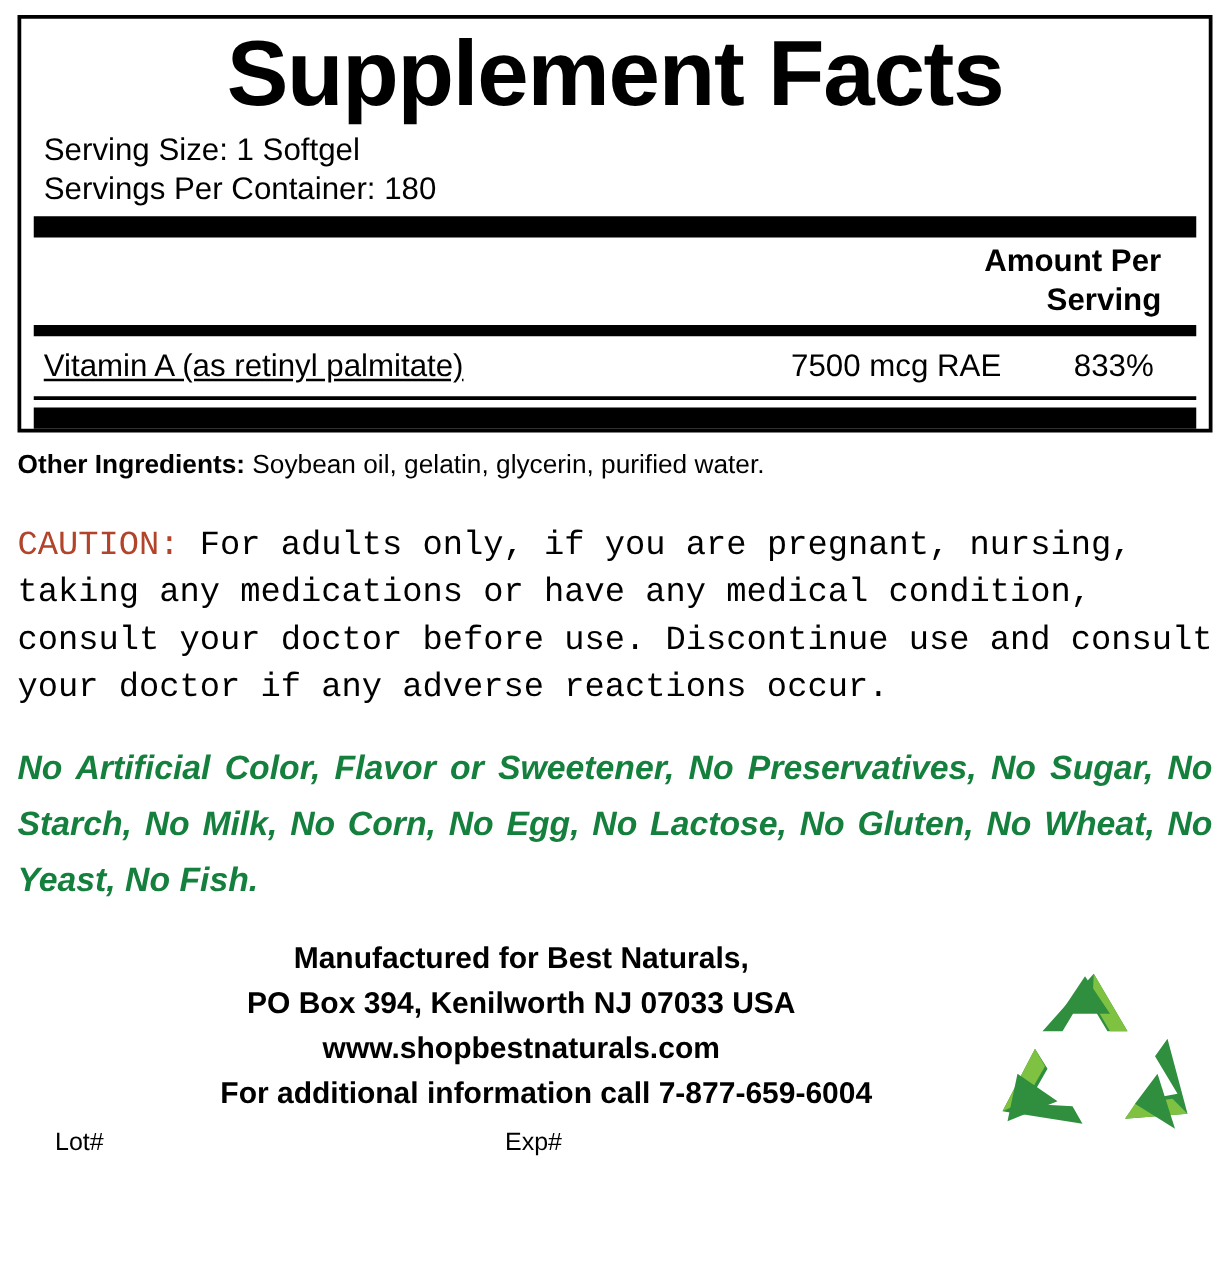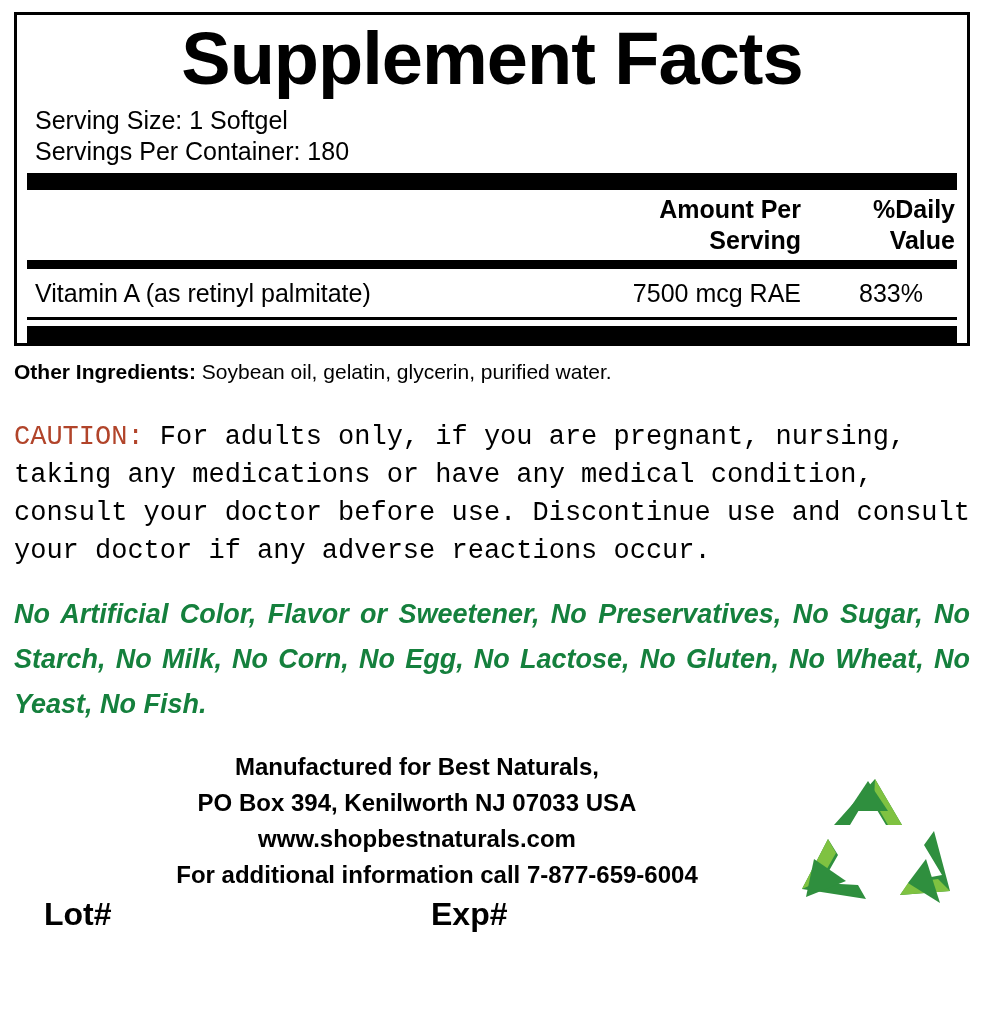--- a/index.html
+++ b/index.html
@@ -81,20 +81,21 @@
 
   .nutrient-row {
     display: flex;
     align-items: baseline;
     font-size: 25px;
     line-height: 30px;
     padding: 9px 2px 9px 8px;
   }
   .nutrient-row .nut-name {
     flex: 1 1 auto;
+    text-decoration: underline;
   }
   .nutrient-row .nut-amount {
     width: 230px;
     text-align: right;
     padding-right: 26px;
   }
   .nutrient-row .nut-dv {
     width: 128px;
     text-align: center;
   }
@@ -150,25 +151,24 @@
   }
   .footer-contact {
     text-align: center;
     font-weight: bold;
     font-size: 24px;
     line-height: 36px;
     padding-right: 110px;
   }
   .lot-row {
     display: flex;
-    font-weight: bold;
-    font-size: 32px;
+    font-weight: normal;
+    font-size: 20px;
     line-height: 34px;
     padding: 4px 0 0 30px;
-    gap: 27px;
   }
   .lot-row .lot {
     width: 360px;
   }
   .recycle {
     position: absolute;
     right: 10px;
     bottom: 10px;
     width: 170px;
     height: 150px;
@@ -186,24 +186,20 @@
     <div class="serving-line">Serving Size: 1 Softgel</div>
     <div class="serving-line">Servings Per Container: 180</div>
 
     <div class="rule-thick"></div>
 
     <div class="cols-head">
       <div class="amount">
         <div>Amount Per</div>
         <div>Serving</div>
       </div>
-      <div class="dv">
-        <div>%Daily</div>
-        <div>Value</div>
-      </div>
     </div>
 
     <div class="rule-medium"></div>
 
     <div class="nutrient-row">
       <div class="nut-name">Vitamin A (as retinyl palmitate)</div>
       <div class="nut-amount">7500 mcg RAE</div>
       <div class="nut-dv">833%</div>
     </div>
 

